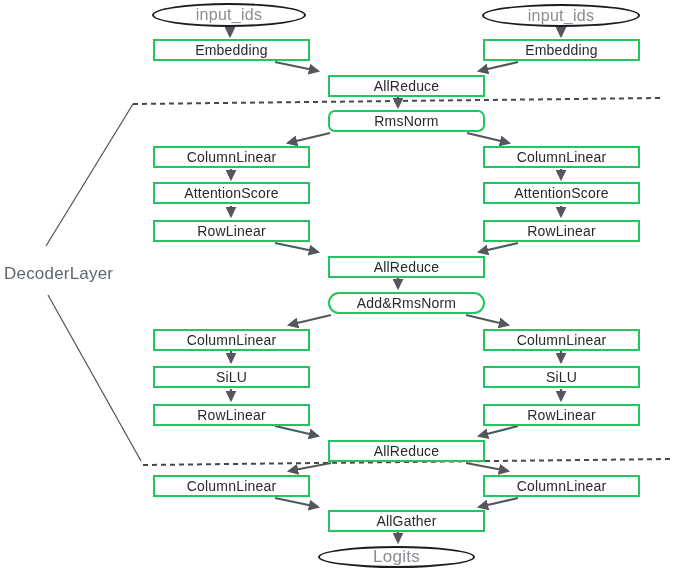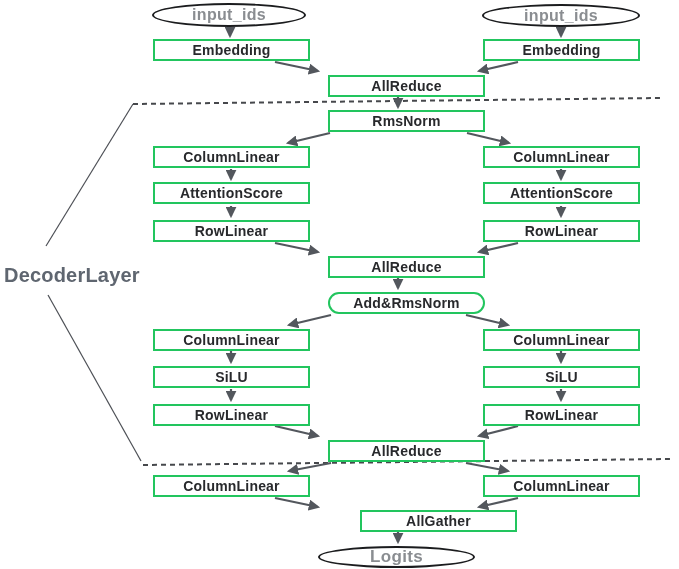--- a/index.html
+++ b/index.html
@@ -1,18 +1,18 @@
 <!DOCTYPE html>
 <html><head>
 <meta charset="utf-8">
 <style>
   html,body{margin:0;padding:0;background:#fff;}
   .canvas{
     position:relative;width:679px;height:569px;background:#ffffff;
-    font-family:"Liberation Sans",sans-serif;overflow:hidden;font-weight:bold;
+    font-family:"Liberation Sans",sans-serif;overflow:hidden;
   }
   svg.connectors{position:absolute;left:0;top:0;}
   .node{
     position:absolute;box-sizing:border-box;background:#ffffff;
     display:flex;align-items:center;justify-content:center;
     white-space:nowrap;
   }
   .box{
     width:157px;height:22px;border:2px solid #22c55e;
     font-size:14px;color:#28292c;letter-spacing:.2px;
@@ -20,21 +20,21 @@
   .ellipse{
     border:2px solid #1b1c1e;border-radius:50%;
     color:#8a8d91;font-size:16px;letter-spacing:.3px;
   }
   .ellipse.logits{font-size:17px;}
   .col-l{left:153px;}
   .col-c{left:328px;}
   .col-r{left:483px;}
   .brace-label{
     position:absolute;left:4px;top:264px;width:102px;text-align:center;
-    font-size:20px;color:#5f6670;letter-spacing:.2px;
+    font-size:17px;color:#5f6670;letter-spacing:.2px;
   }
 </style>
 </head>
 <body>
 
 <div class="canvas">
 
   <svg class="connectors" width="679" height="569" viewBox="0 0 679 569">
     <defs>
       <marker id="ah" markerWidth="5.2" markerHeight="5" refX="4.2" refY="2.5" orient="auto">
@@ -98,38 +98,38 @@
     </g>
   </svg>
 
   <div class="node ellipse" style="left:152px;top:3px;width:154px;height:24px;">input_ids</div>
   <div class="node ellipse" style="left:482px;top:4px;width:158px;height:23px;">input_ids</div>
 
   <div class="node box col-l" style="top:39px;">Embedding</div>
   <div class="node box col-r" style="top:39px;">Embedding</div>
   <div class="node box col-c" style="top:75px;">AllReduce</div>
 
-  <div class="node box col-c" style="top:110px;">RmsNorm</div>
+  <div class="node box col-c" style="top:110px;border-radius:7px;">RmsNorm</div>
   <div class="node box col-l" style="top:146px;">ColumnLinear</div>
   <div class="node box col-r" style="top:146px;">ColumnLinear</div>
   <div class="node box col-l" style="top:182px;">AttentionScore</div>
   <div class="node box col-r" style="top:182px;">AttentionScore</div>
   <div class="node box col-l" style="top:220px;">RowLinear</div>
   <div class="node box col-r" style="top:220px;">RowLinear</div>
   <div class="node box col-c" style="top:256px;">AllReduce</div>
 
   <div class="node box col-c" style="top:292px;border-radius:11px;">Add&amp;RmsNorm</div>
   <div class="node box col-l" style="top:329px;">ColumnLinear</div>
   <div class="node box col-r" style="top:329px;">ColumnLinear</div>
   <div class="node box col-l" style="top:366px;">SiLU</div>
   <div class="node box col-r" style="top:366px;">SiLU</div>
   <div class="node box col-l" style="top:404px;">RowLinear</div>
   <div class="node box col-r" style="top:404px;">RowLinear</div>
   <div class="node box col-c" style="top:440px;">AllReduce</div>
 
   <div class="node box col-l" style="top:475px;">ColumnLinear</div>
   <div class="node box col-r" style="top:475px;">ColumnLinear</div>
-  <div class="node box col-c" style="top:510px;margin-left:32px;">AllGather</div>
+  <div class="node box col-c" style="top:510px;">AllGather</div>
   <div class="node ellipse logits" style="left:318px;top:546px;width:157px;height:22px;text-align:center;">Logits</div>
 
   <div class="brace-label">DecoderLayer</div>
 
 </div>
 
 </body></html>

